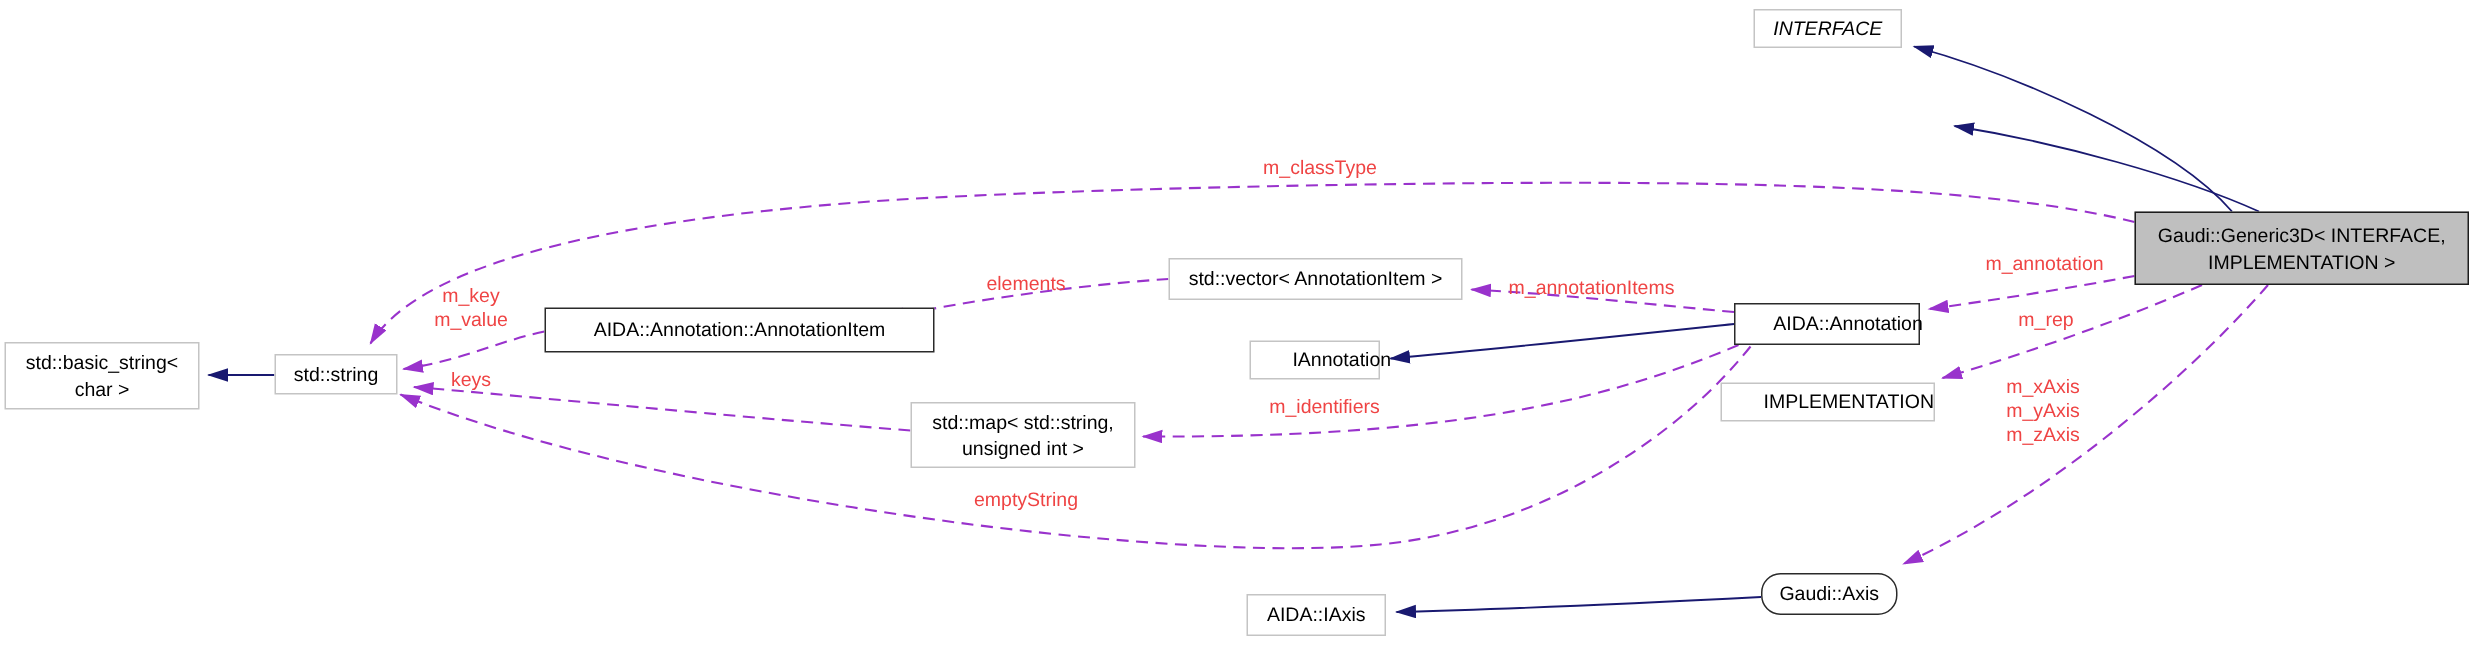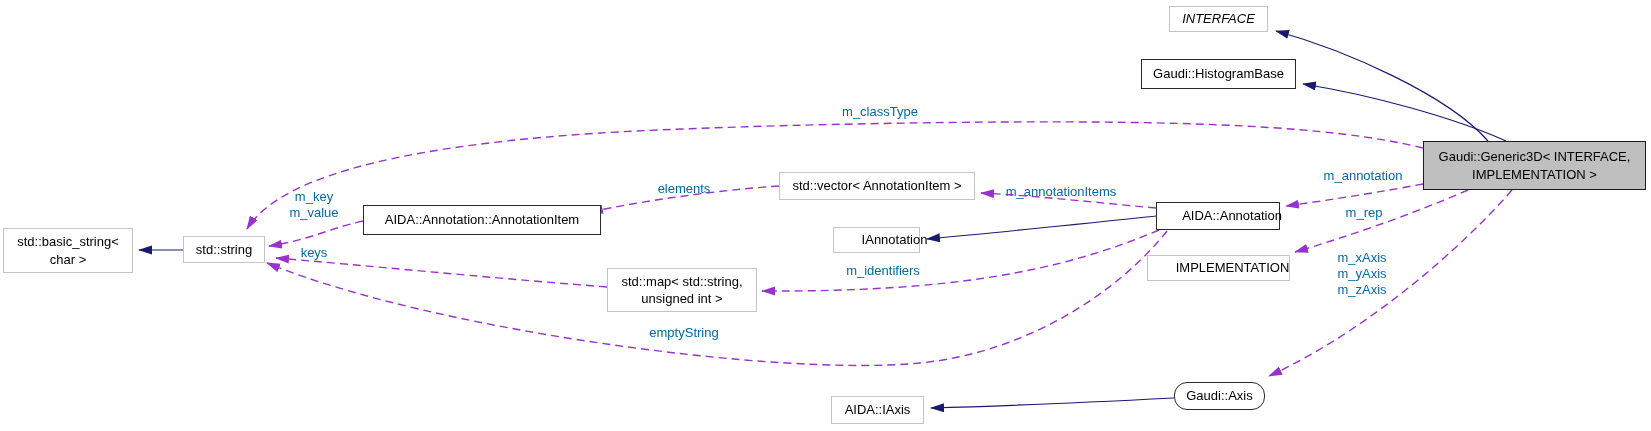--- a/index.html
+++ b/index.html
@@ -30,21 +30,21 @@
     border:1px solid var(--ext-border);
     color:#000000;
     font-size:13px;line-height:1.32;
     text-align:center;white-space:pre-line;
   }
   .node.doc{border:1.5px solid var(--doc-border);}
   .node.cur{border:1.7px solid #1c1c1c;background:var(--cur-fill);}
   .elabel{
     position:absolute;
     transform:translate(-50%,-50%);
-    color:#0369a1;
+    color:#ef4444;
     font-size:13px;line-height:1.22;
     text-align:center;white-space:pre-line;
   }
 </style>
 </head>
 <body>
 
 <div id="canvas">
 
   <svg id="edges" viewBox="0 0 1651 431" xmlns="http://www.w3.org/2000/svg">
@@ -73,34 +73,33 @@
     <path class="edge-use" marker-end="url(#arrow-use)" d="M1423,184 C1380,192 1330,200 1286,206"></path>
     <path class="edge-use" marker-end="url(#arrow-use)" d="M1468,190 C1415,213 1350,236 1295,252"></path>
     <path class="edge-use" marker-end="url(#arrow-use)" d="M1512,190 C1460,250 1365,332 1269,376"></path>
   </svg>
 
   <div class="node ext" style="left:3px;top:228px;width:130px;height:45px;">std::basic_string&lt;
 char &gt;</div>
 
   <div class="node ext" style="left:183px;top:236px;width:82px;height:27px;">std::string</div>
 
-  <div class="node doc" style="left:363px;top:205px;width:238px;height:30px;">AIDA::Annotation::AnnotationItem</div>
+  <div class="node doc" style="left:363px;top:205px;width:260px;height:30px;">AIDA::Annotation::AnnotationItem</div>
 
   <div class="node ext" style="left:607px;top:268px;width:150px;height:44px;">std::map&lt; std::string,
 unsigned int &gt;</div>
 
   <div class="node ext" style="left:779px;top:172px;width:196px;height:28px;">std::vector&lt; AnnotationItem &gt;</div>
 
   <div class="node ext" style="left:833px;top:227px;width:87px;height:26px;padding-left:36px;">IAnnotation</div>
 
   <div class="node ext" style="left:831px;top:396px;width:93px;height:28px;">AIDA::IAxis</div>
 
   <div class="node ext" style="left:1169px;top:6px;width:99px;height:26px;font-style:italic;">INTERFACE</div>
 
-  <div class="node doc" style="left:1141px;top:59px;width:155px;height:30px;">Gaudi::HistogramBase</div>
 
   <div class="node doc" style="left:1156px;top:202px;width:124px;height:28px;padding-left:28px;">AIDA::Annotation</div>
 
   <div class="node ext" style="left:1147px;top:255px;width:143px;height:26px;padding-left:28px;">IMPLEMENTATION</div>
 
   <div class="node doc" style="left:1174px;top:382px;width:91px;height:28px;border-radius:13px;">Gaudi::Axis</div>
 
   <div class="node cur" style="left:1423px;top:141px;width:223px;height:49px;">Gaudi::Generic3D&lt; INTERFACE,
 IMPLEMENTATION &gt;</div>
 

